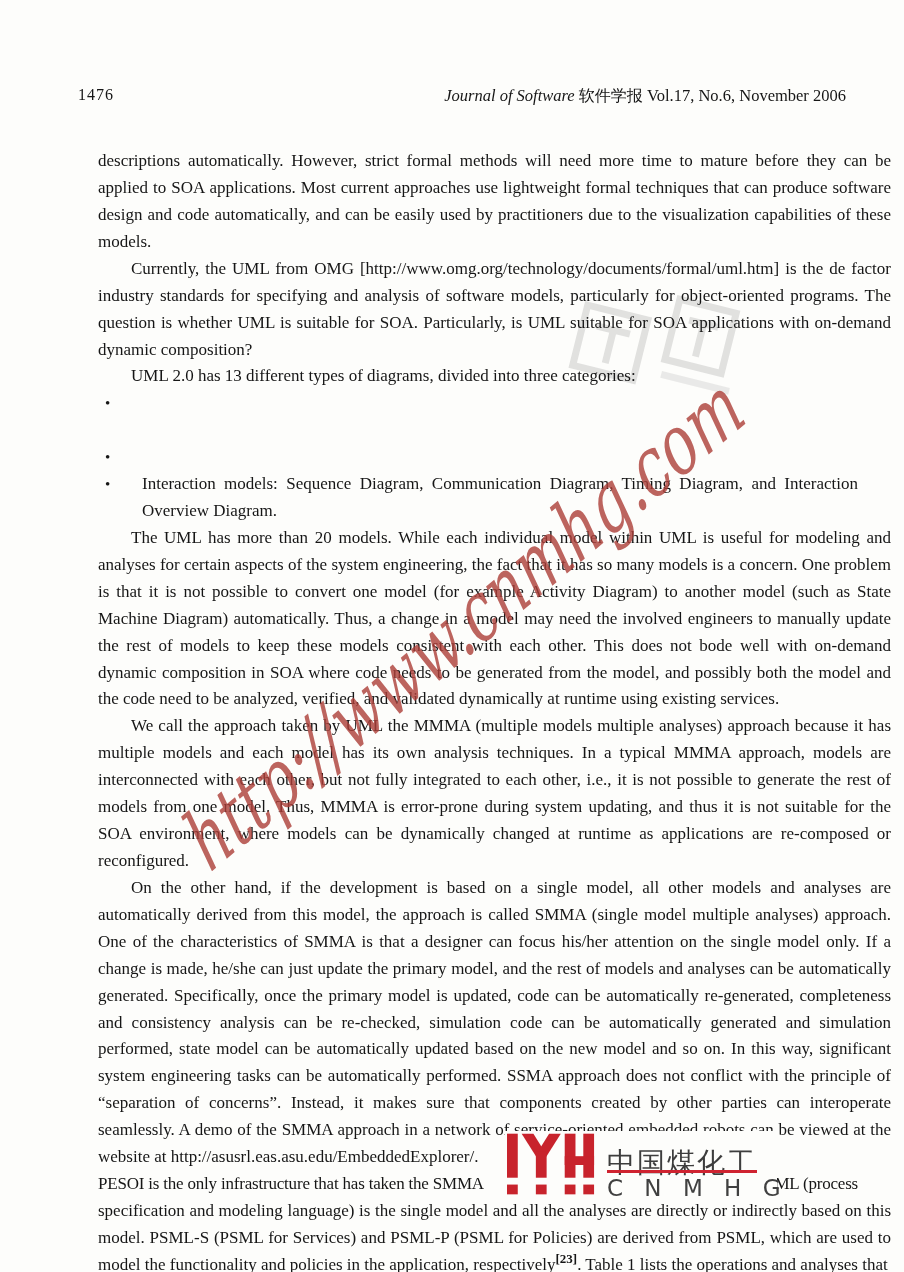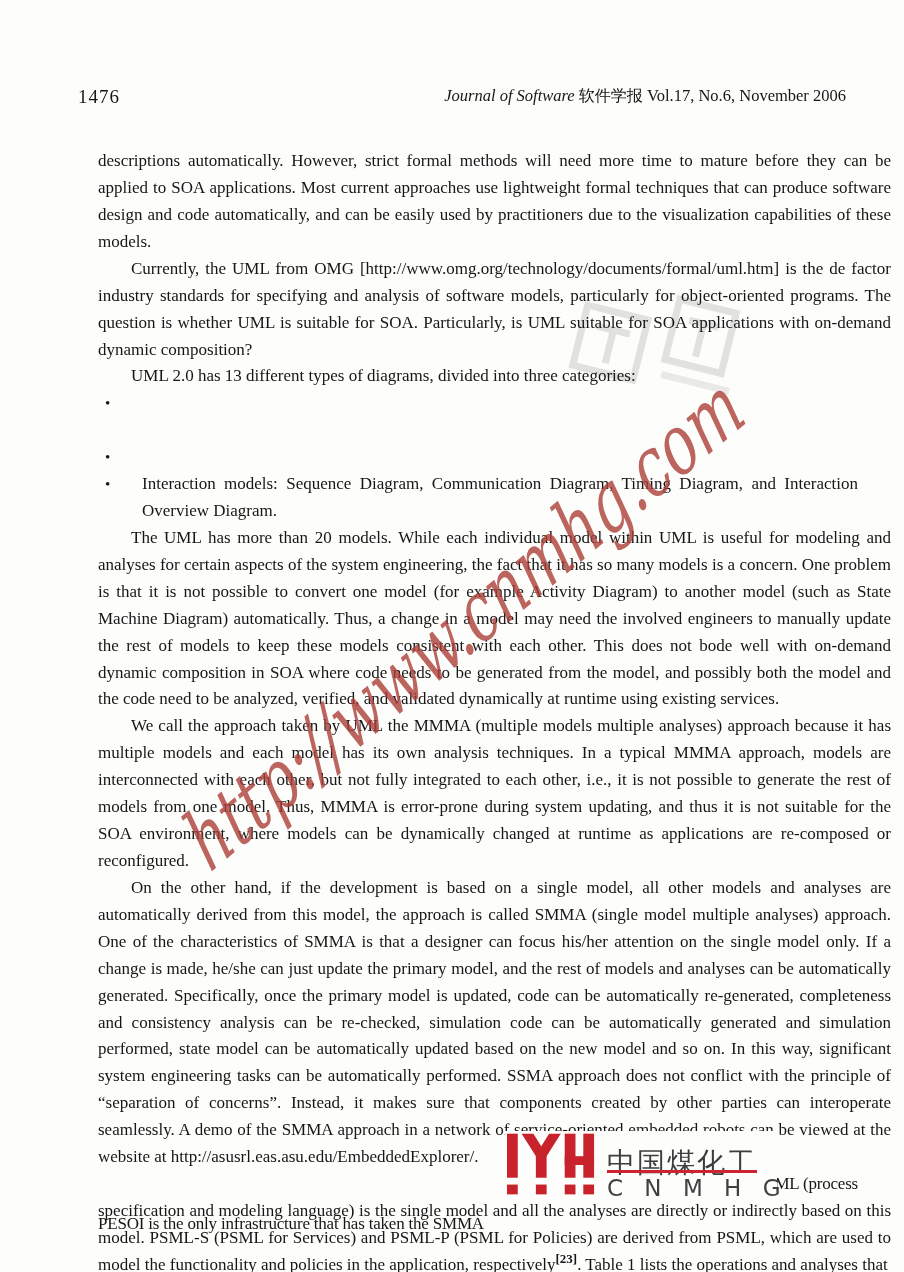--- a/index.html
+++ b/index.html
@@ -4,42 +4,42 @@
 <style>
   html,body{margin:0;padding:0;}
   body{
     width:904px;height:1272px;position:relative;overflow:hidden;
     background:#fdfdfb;
     font-family:"Liberation Serif","DejaVu Serif",serif;
     color:#161616;
   }
   .page{position:absolute;inset:0;overflow:hidden;}
   
-  .hdr-page-num{position:absolute;left:78px;top:86px;font-size:19px;letter-spacing:1px;}
+  .hdr-page-num{position:absolute;left:78px;top:86px;font-size:16px;letter-spacing:1px;}
   .hdr-right{position:absolute;right:58px;top:86px;font-size:16.5px;white-space:nowrap;}
   .hdr-right .it{font-style:italic;}
   .hdr-right .cjk{font-family:Liberation Sans, sans-serif;font-size:16px;}
   
   .para{
     position:absolute;left:65px;width:793px;
     font-size:17px;line-height:26.9px;text-align:justify;
     z-index:1;
     margin-left:33px;
   }
   .indent{text-indent:33px;}
   .bullet-item{
     position:absolute;left:65px;width:793px;box-sizing:border-box;
     padding-left:77px;font-size:17px;line-height:26.9px;text-align:justify;z-index:1;
   }
   .bullet-marker{position:absolute;left:40px;top:0;font-size:15px;}
   .p7-line1{
     position:absolute;left:65px;top:1171px;width:793px;display:flex;
     font-size:17px;line-height:26.9px;z-index:1;letter-spacing:-0.2px;
   }
-  .p7-line1 .pre{padding-left:33px;white-space:nowrap;margin-top:40px;}
+  .p7-line1 .pre{padding-left:33px;white-space:nowrap;}
   .p7-line1 .post{margin-left:auto;white-space:nowrap;}
   sup{font-size:13px;line-height:0;font-weight:bold;}
   
   .watermark{
     position:absolute;left:118px;top:590px;width:714px;height:100px;
     transform:rotate(-40deg) skewX(-7deg) scaleY(1.35);
     font-family:"DejaVu Serif",serif;font-style:italic;
     font-size:60px;text-align:center;white-space:nowrap;
     color:#ad3e38;opacity:.8;z-index:5;pointer-events:none;
   }

